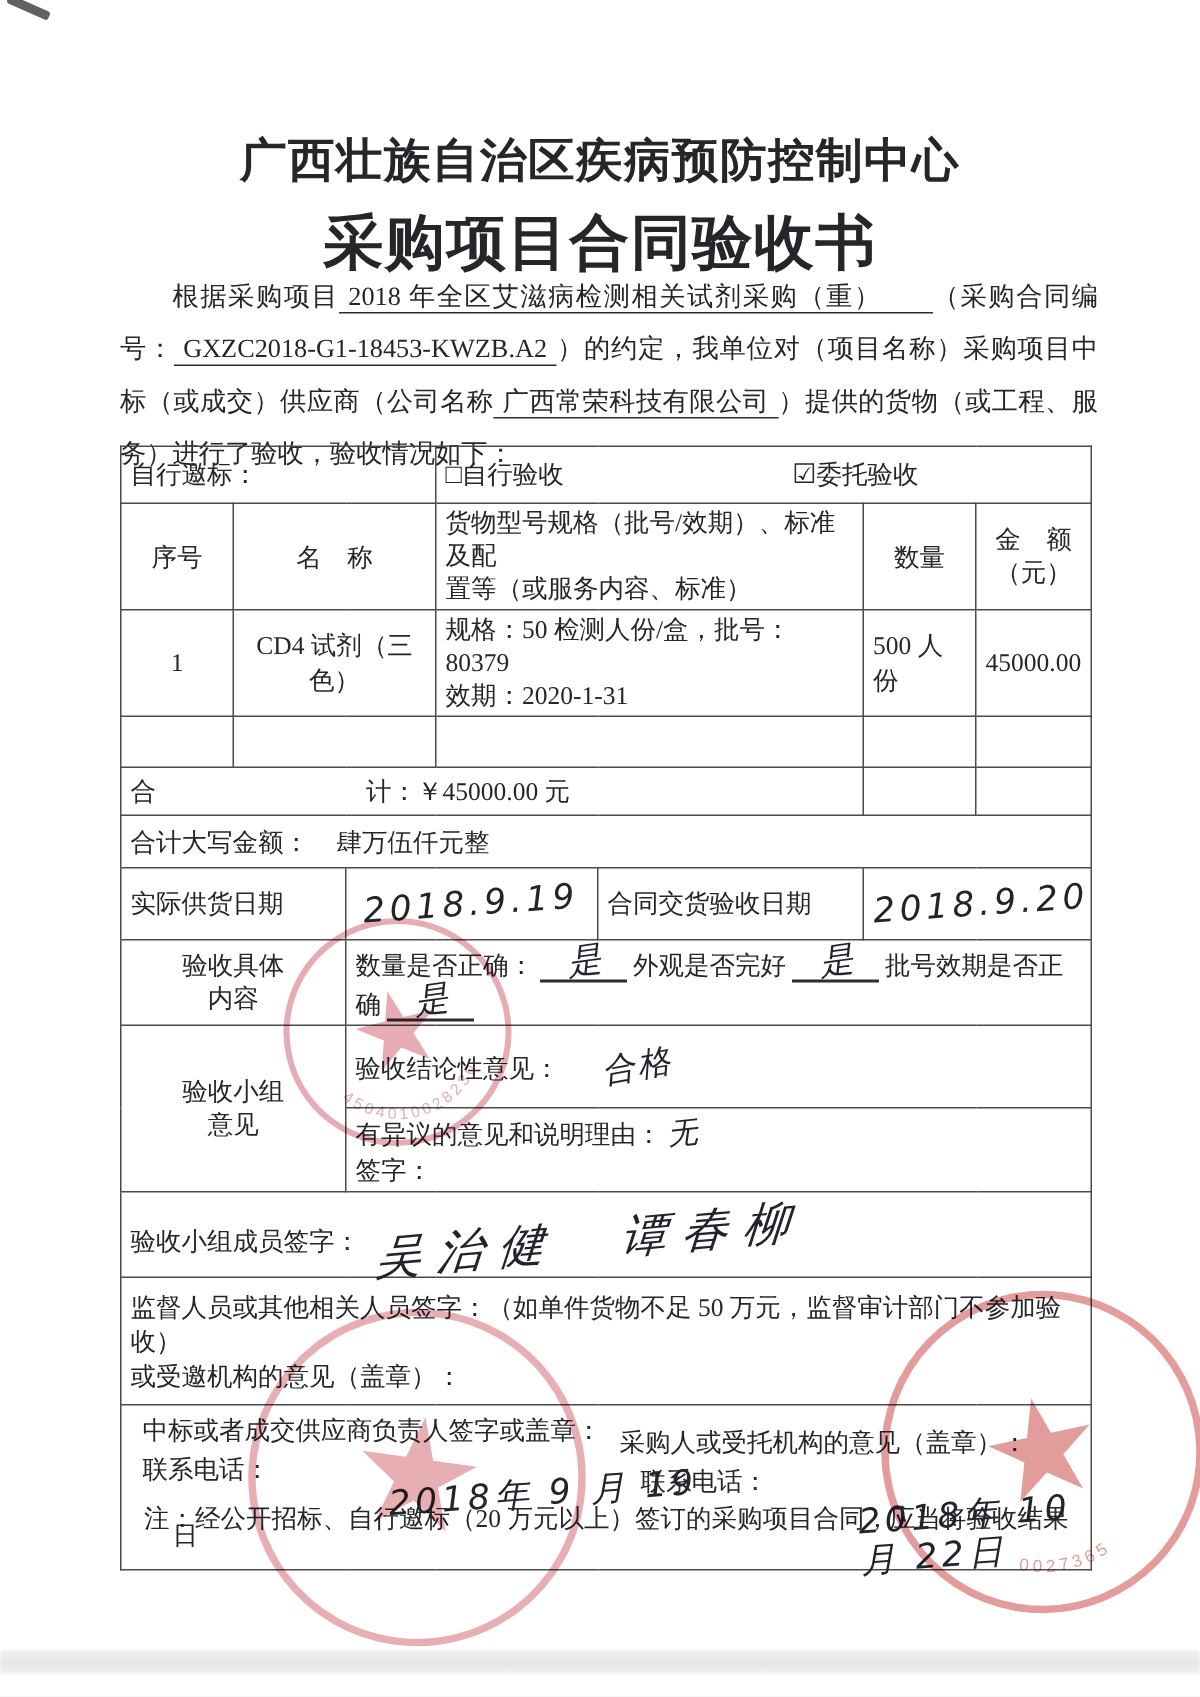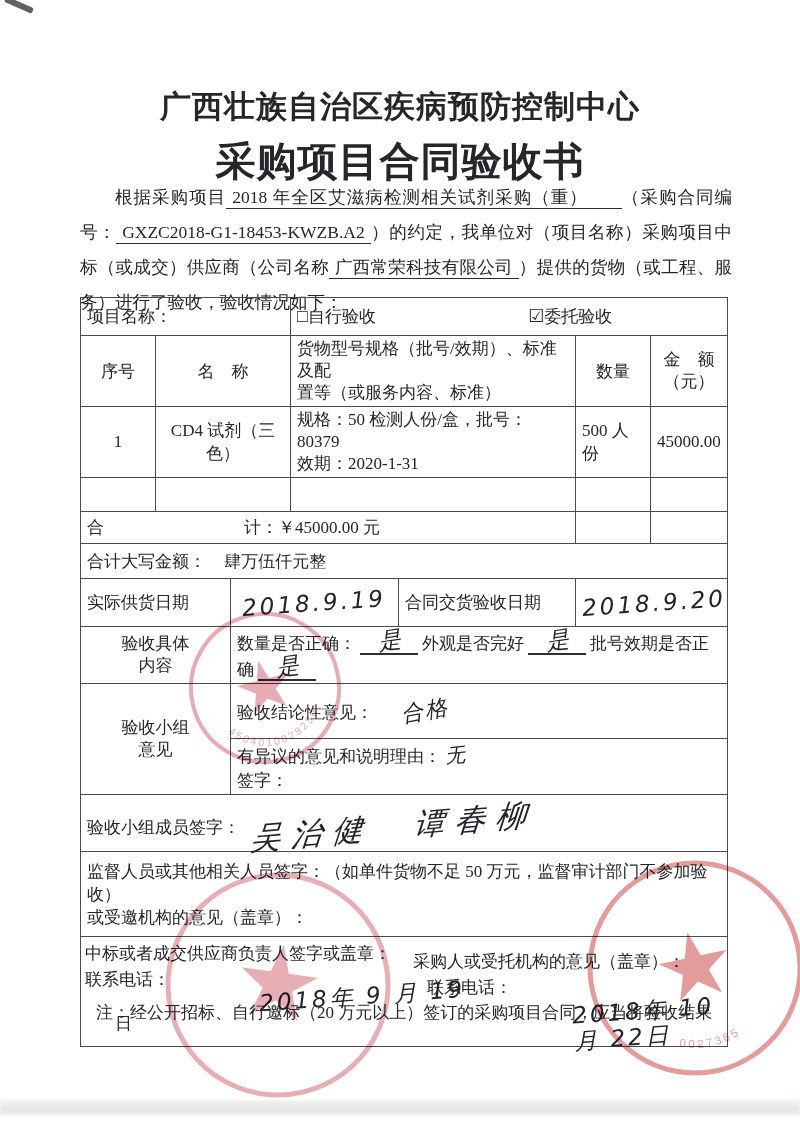--- a/index.html
+++ b/index.html
@@ -62,21 +62,21 @@
       <col style="width:75px">
         <col style="width:75px">
         <col style="width:60px">
       <col style="width:108px">
         <col style="width:177px">
         <col style="width:75px">
         <col style="width:77px">
     </colgroup>
     <tbody>
         <tr style="height:38px">
-      <td colspan="3">项目名称：</td>
+      <td colspan="3">自行邀标：</td>
       <td colspan="4">
         <span class="chk">□</span><span>自行验收</span>
         <span class="chk chk2">☑</span><span>委托验收</span>
       </td>
     </tr>
     <tr style="height:55px">
       <td class="c">序号</td>
       <td class="c" colspan="2">名　称</td>
       <td colspan="2" class="two-line">
         <span>货物型号规格（批号/效期）、标准及配</span><br>
@@ -154,21 +154,21 @@
       </td>
     </tr>
     <tr style="height:85px">
       <td colspan="7" class="vt">
         <span>监督人员或其他相关人员签字：（如单件货物不足 50 万元，监督审计部门不参加验收）</span><br>
         <span>或受邀机构的意见（盖章）：</span>
       </td>
     </tr>
     <tr style="height:110px">
       <td colspan="7" class="cell-rel">
-        <div class="blk" style="left:4px;top:4px;">
+        <div class="blk" style="left:14px;top:4px;">
           <span>中标或者成交供应商负责人签字或盖章：</span><br>
           <span>联系电话：</span>
         </div>
         <div class="blk" style="left:34px;top:74px;">日</div>
         <div class="blk" style="left:178px;top:46px;"><span class="hw hw-date">2018年 9 月 19</span></div>
         <div class="blk" style="left:332px;top:12px;">
           <span>采购人或受托机构的意见（盖章）：</span><br>
           <span style="margin-left:14px">联系电话：</span>
         </div>
         <div class="blk" style="left:492px;top:60px;"><span class="hw hw-date">2018年 10 月 22日</span></div>

